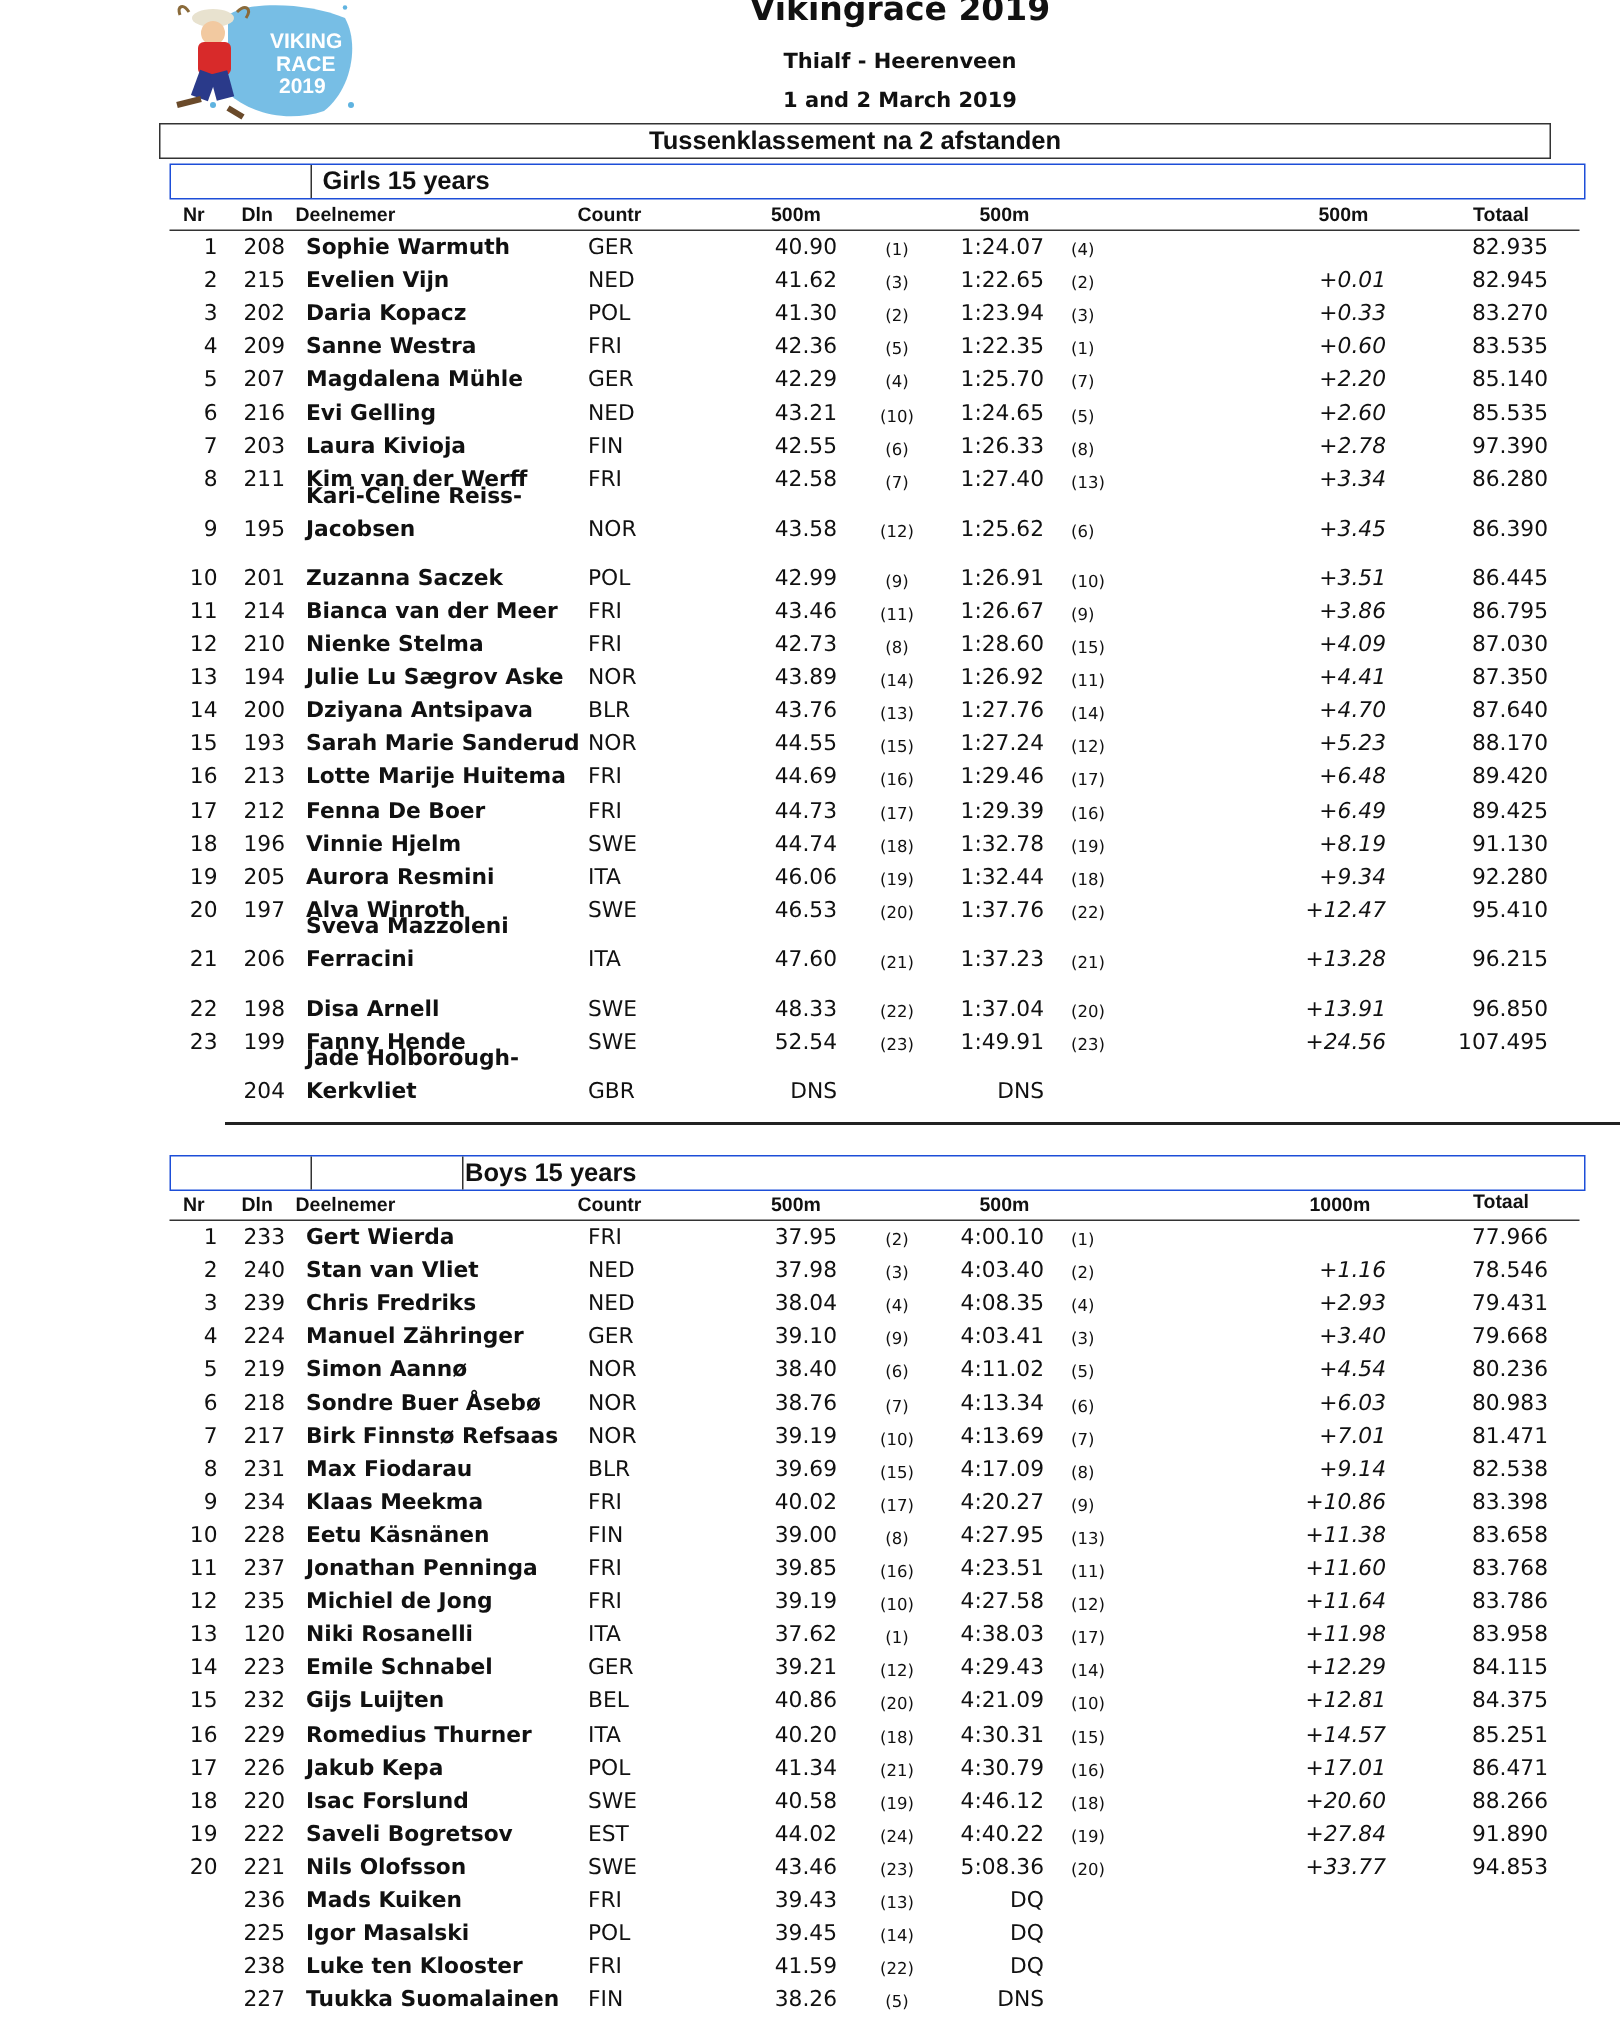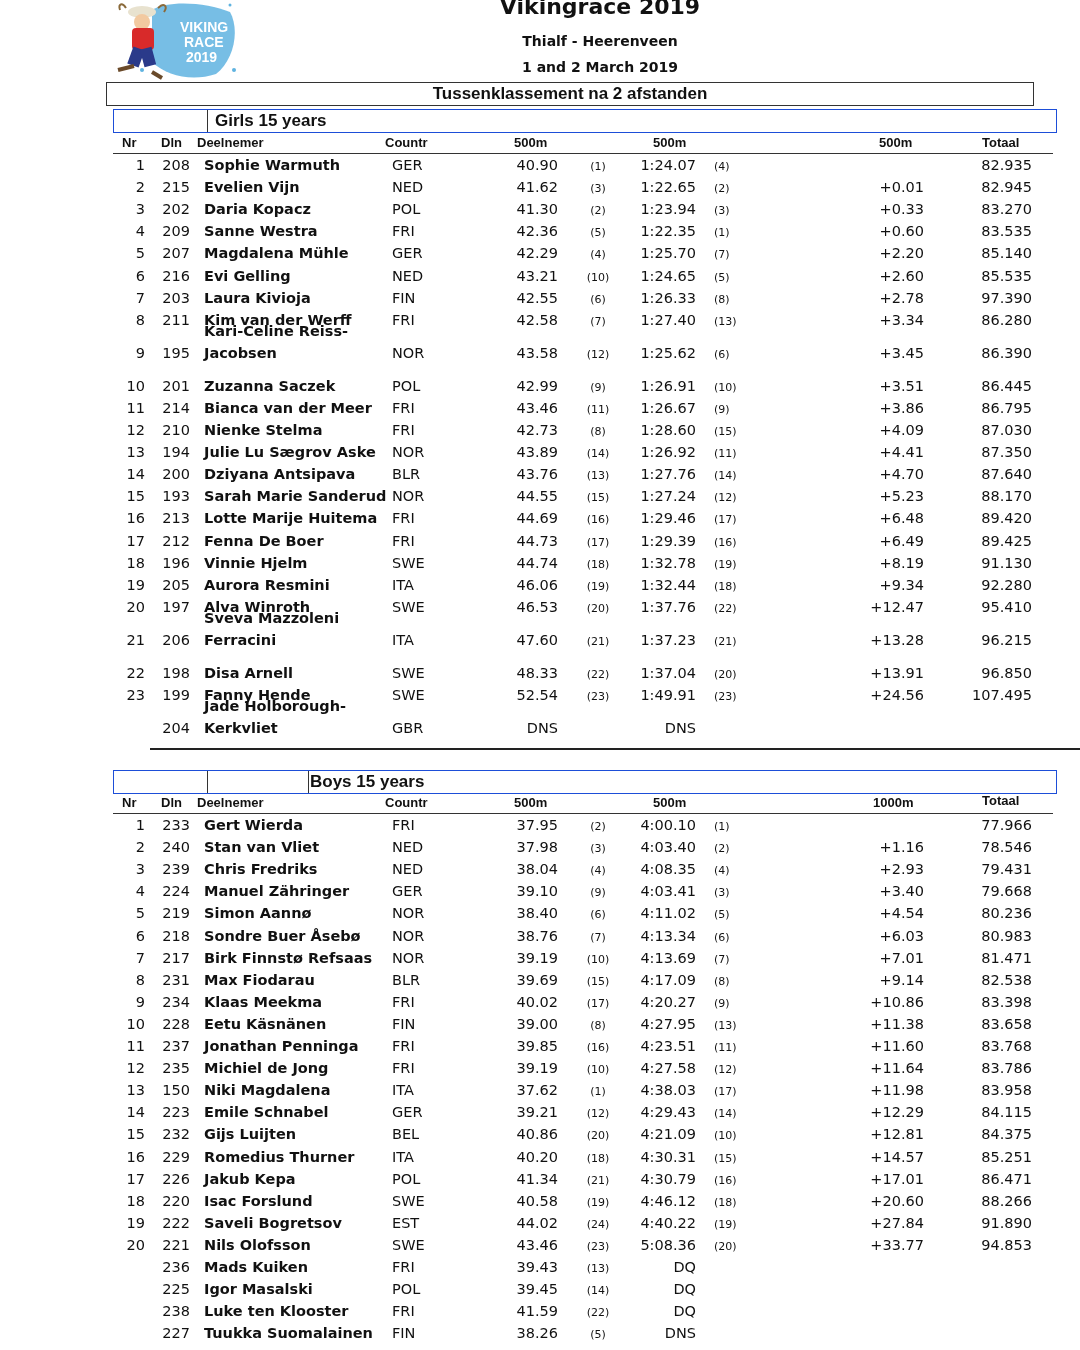--- a/index.html
+++ b/index.html
@@ -20,21 +20,21 @@
   .row span { position: absolute; top: 2px; white-space: nowrap; }
   .row .nr { right: 935px; text-align: right; }
   .row .dln { right: 890px; text-align: right; }
   .row .name { left: 204px; font-weight: bold; }
   .row .name2 { left: 204px; font-weight: bold; text-align: right; }
   .row .ctry { left: 392px; }
   .row .t1 { right: 522px; text-align: right; }
   .row .r1 { left: 584px; width: 28px; text-align: center; font-size: 11px; top: 5px; }
   .row .t2 { right: 384px; text-align: right; margin-left: 44px; }
   .row .r2 { left: 714px; font-size: 11px; top: 5px; }
-  .row .diff { right: 156px; text-align: left; }
+  .row .diff { right: 156px; text-align: left; font-style: italic; }
   .row .tot { right: 48px; text-align: right; }
   .row.tall { height: 44px; }
   .row.tall span { top: 13px; }
   .row.tall .r1, .row.tall .r2 { top: 16px; }
   .row.tall .name { top: -9px; }
   .row.tall .name2 { top: 13px; }
   .sep { position: absolute; left: 150px; width: 930px; border-top: 2.5px solid #222; }
 </style>
 </head>
 <body>
@@ -532,22 +532,22 @@
       <span class="ctry">FRI</span>
       <span class="t1">39.19</span>
       <span class="r1">(10)</span>
       <span class="t2">4:27.58</span>
       <span class="r2">(12)</span>
       <span class="diff">+11.64</span>
       <span class="tot">83.786</span>
     </div>
     <div class="row" style="top: 1080.2px;">
       <span class="nr">13</span>
-      <span class="dln">150</span>
-      <span class="name">Niki Magdalena</span>
+      <span class="dln">120</span>
+      <span class="name">Niki Rosanelli</span>
       <span class="ctry">ITA</span>
       <span class="t1">37.62</span>
       <span class="r1">(1)</span>
       <span class="t2">4:38.03</span>
       <span class="r2">(17)</span>
       <span class="diff">+11.98</span>
       <span class="tot">83.958</span>
     </div>
     <div class="row" style="top: 1102.3px;">
       <span class="nr">14</span>

